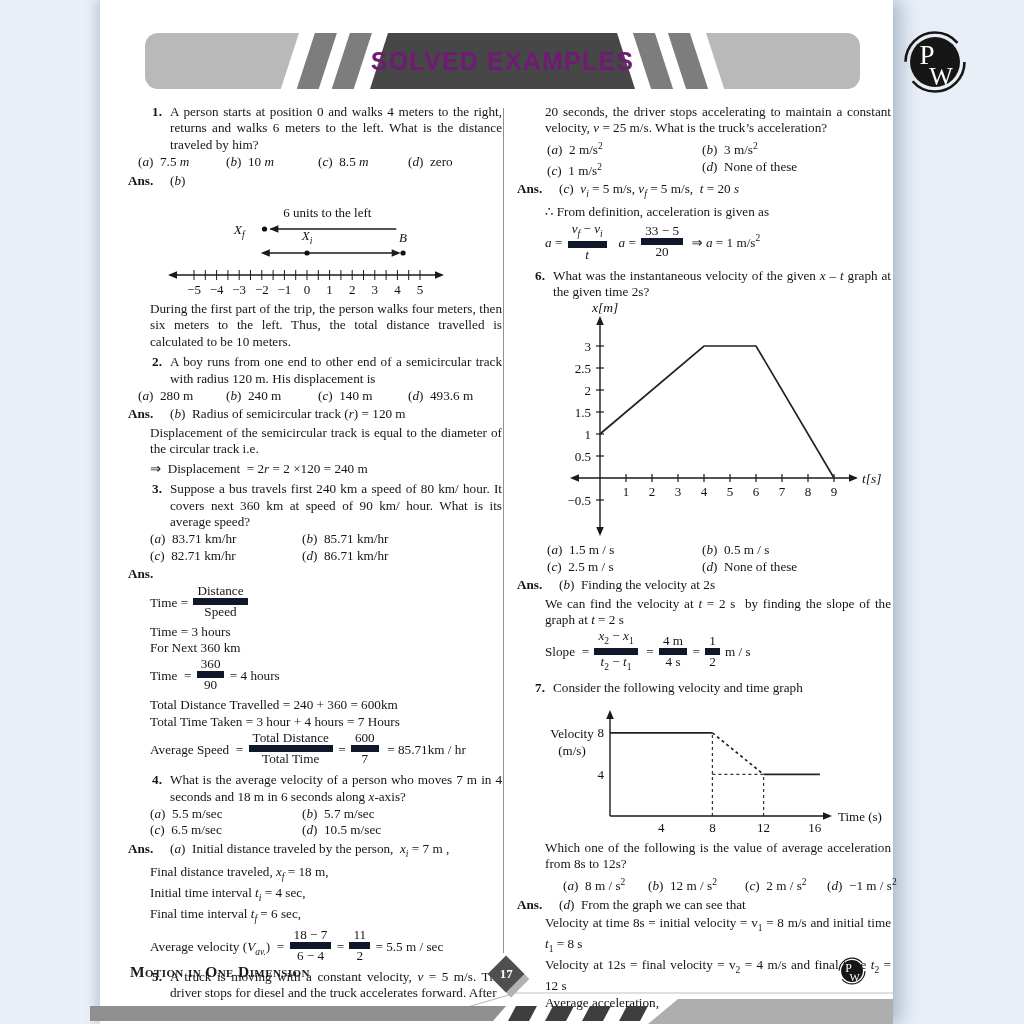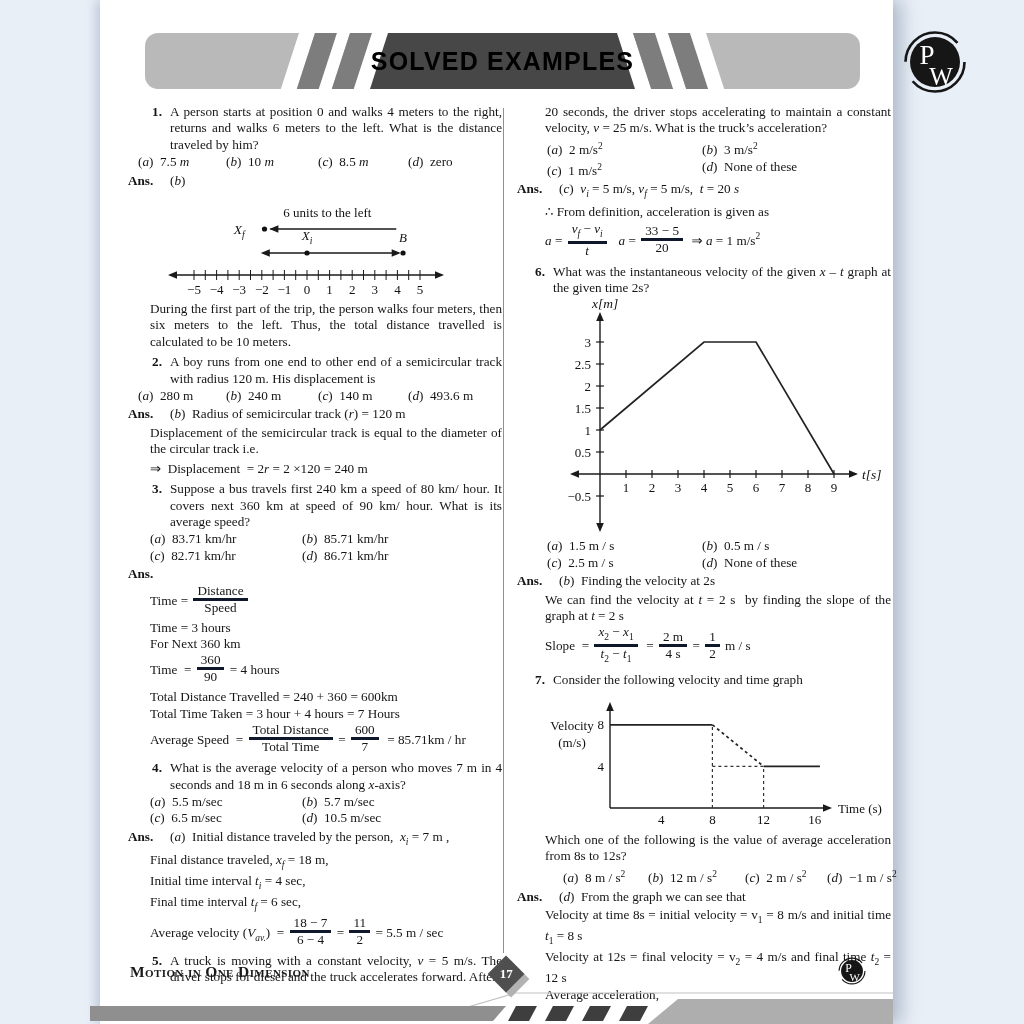--- a/index.html
+++ b/index.html
@@ -10,21 +10,21 @@
   
   .banner{position:absolute;left:45px;top:33px;width:715px;height:56px;background:#b9b9b9;
           border-radius:13px;overflow:hidden}
   .bs{position:absolute;top:0;height:56px;transform-origin:0 0}
   .sl{transform:skewX(-18deg)}
   .sr{transform:skewX(18deg)}
   .bw{background:#ffffff}.bg{background:#7d7d7d}
   .bdark{position:absolute;left:225px;top:0;width:265px;height:56px;background:#474747;
          clip-path:polygon(18px 0,247px 0,265px 56px,0 56px)}
   .btitle{position:absolute;left:0;top:0;width:100%;height:100%;display:flex;align-items:center;
-          justify-content:center;color:#000000;font-family:"Liberation Sans",sans-serif;font-weight:700;
+          justify-content:center;color:#701a75;font-family:"Liberation Sans",sans-serif;font-weight:700;
           font-size:25px;letter-spacing:1.2px;z-index:3}
   
   .colL,.colR{position:absolute;top:104px;font-size:13.2px;line-height:16.4px}
   .colL{left:28px;width:374px}
   .colR{left:417px;width:374px}
   .divider{position:absolute;left:403px;top:108px;width:1px;height:845px;background:#909090}
   .qr{display:flex;margin-top:4px}
   .qn{flex:none;width:34px;text-align:right;padding-right:8px;font-weight:700}
   .colR .qn{width:28px}
   .qt{flex:1;text-align:justify}
@@ -40,21 +40,21 @@
   .colR .o2{margin-left:30px}
   .colR .o2 span{width:155px}
   .colR .o2 span:nth-child(even){width:calc(100% - 155px)}
   .o1{display:flex;margin:1px 0 2px 46px}
   .o1 span{flex:none}
   .o1 span:nth-child(1){width:85px}.o1 span:nth-child(2){width:97px}.o1 span:nth-child(3){width:82px}
   .px{margin-left:22px;text-align:justify}
   .fm{margin:3px 0 3px 22px}
   .colR .px,.colR .fm{margin-left:28px}
   .fr{display:inline-block;vertical-align:middle;text-align:center;margin:0 2px;transform:translateY(-2px)}
-  .fr .n{display:block;border-bottom:3px solid #0f172a;padding:0 4px;line-height:14px}
+  .fr .n{display:block;border-bottom:7px solid #0f172a;padding:0 4px;line-height:14px}
   .fr .d{display:block;padding:0 4px;line-height:14px}
   sub{font-size:9.5px}sup{font-size:9.5px}
   .dg{display:block;margin:2px 0 2px 22px}
   .dgxt{margin-left:45px}.dgvt{margin-left:17px}
   
   .chapter{position:absolute;left:130px;top:963px;font-variant:small-caps;font-weight:700;
            font-size:15.5px;letter-spacing:.4px;z-index:5;color:#1a1a1a}
   .diash{position:absolute;left:498px;top:966px;width:26px;height:26px;background:#b2b2b2;
          transform:rotate(45deg);z-index:4}
   .dia{position:absolute;left:493px;top:961px;width:26px;height:26px;background:#4f4f4f;
@@ -289,21 +289,21 @@
       <span>(<i>a</i>)&nbsp;&nbsp;1.5 m / s</span>
       <span>(<i>b</i>)&nbsp;&nbsp;0.5 m / s</span>
       <span>(<i>c</i>)&nbsp;&nbsp;2.5 m / s</span>
       <span>(<i>d</i>)&nbsp;&nbsp;None of these</span>
     </div>
     <div class="ar">
       <span class="al">Ans.</span>
       <div class="ac">(<i>b</i>)&nbsp;&nbsp;Finding the velocity at 2s</div>
     </div>
     <div class="px">We can find the velocity at <i>t</i> = 2 s&nbsp; by finding the slope of the graph at <i>t</i> = 2 s</div>
-    <div class="fm">Slope&nbsp; = <span class="fr"><span class="n"><i>x</i><sub>2</sub> − <i>x</i><sub>1</sub></span><span class="d"><i>t</i><sub>2</sub> − <i>t</i><sub>1</sub></span></span>&nbsp; = <span class="fr"><span class="n">2 m</span><span class="d">4 s</span></span> = <span class="fr"><span class="n">1</span><span class="d">2</span></span> m / s</div>
+    <div class="fm">Slope&nbsp; = <span class="fr"><span class="n"><i>x</i><sub>2</sub> − <i>x</i><sub>1</sub></span><span class="d"><i>t</i><sub>2</sub> − <i>t</i><sub>1</sub></span></span>&nbsp; = <span class="fr"><span class="n">4 m</span><span class="d">4 s</span></span> = <span class="fr"><span class="n">1</span><span class="d">2</span></span> m / s</div>
 
     <div class="qr">
       <span class="qn">7.</span>
       <div class="qt">Consider the following velocity and time graph</div>
     </div>
     <svg id="vt" class="dg dgvt" width="362" height="140">
         <line x1="76" y1="16" x2="76" y2="118" stroke="#1a1a1a" stroke-width="1.4"></line>
         <polygon points="76,12 79.8,21 72.2,21" fill="#1a1a1a"></polygon>
         <line x1="76" y1="118" x2="294" y2="118" stroke="#1a1a1a" stroke-width="1.4"></line>
         <polygon points="298,118 289,121.8 289,114.2" fill="#1a1a1a"></polygon>

